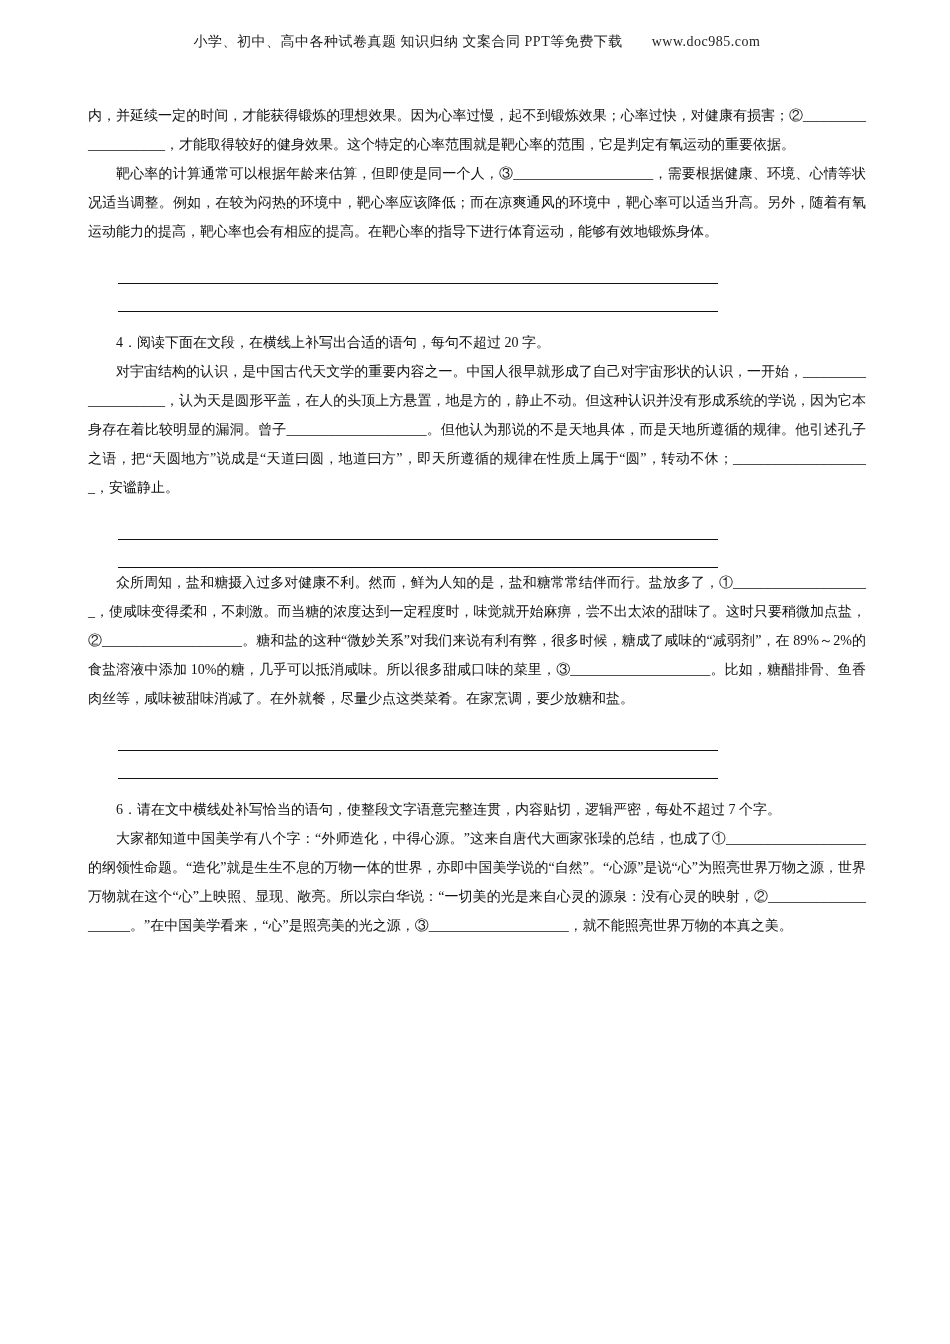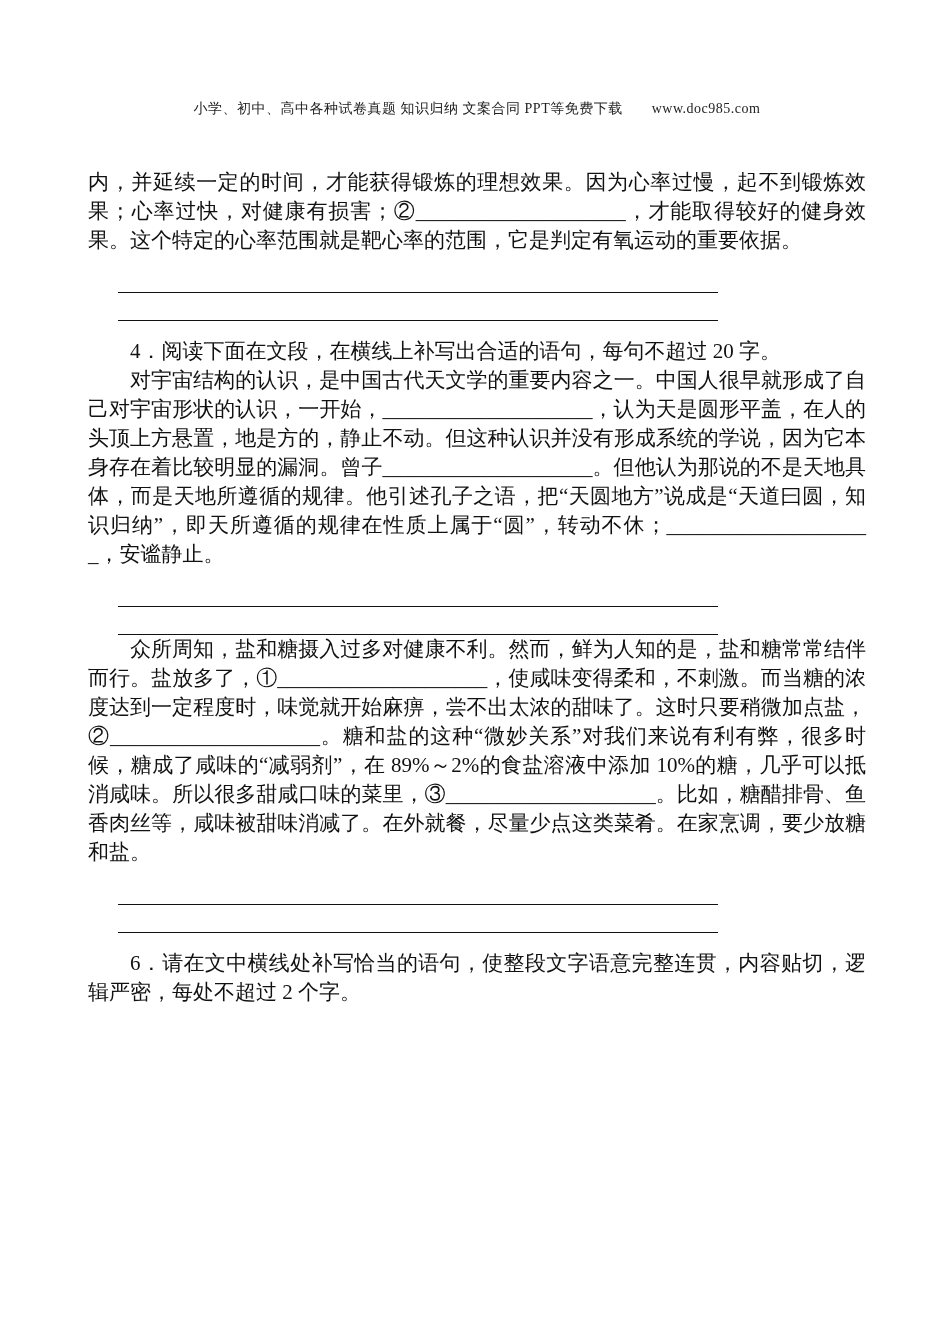--- a/index.html
+++ b/index.html
@@ -6,34 +6,34 @@
     margin: 0;
     padding: 0;
     background: #ffffff;
   }
   .page {
     position: relative;
     width: 950px;
     min-height: 1344px;
     box-sizing: border-box;
     background: #ffffff;
-    padding: 100px 84px 40px 88px;
+    padding: 33px 84px 40px 88px;
     font-family: "Liberation Serif", "DejaVu Serif", serif;
     color: #111111;
   }
   .header {
     text-align: center;
     font-size: 14px;
     color: #222222;
     letter-spacing: 0.5px;
     margin-bottom: 50px;
     white-space: nowrap;
   }
   .content {
-    font-size: 21px;
+    font-size: 14px;
     line-height: 29px;
     text-align: justify;
   }
   .para {
     margin: 0;
     word-break: break-all;
   }
   .para.indent {
     text-indent: 2em;
   }
@@ -53,24 +53,26 @@
 </style>
 </head>
 <body>
 
 <div class="page">
   <div class="header">
     <span>小学、初中、高中各种试卷真题 知识归纳 文案合同 PPT等免费下载　　www.doc985.com</span>
   </div>
   <div class="content" id="doc-content">
       <p class="para">内，并延续一定的时间，才能获得锻炼的理想效果。因为心率过慢，起不到锻炼效果；心率过快，对健康有损害；②____________________，才能取得较好的健身效果。这个特定的心率范围就是靶心率的范围，它是判定有氧运动的重要依据。</p>
+      <p class="para indent">靶心率的计算通常可以根据年龄来估算，但即使是同一个人，③____________________，需要根据健康、环境、心情等状况适当调整。例如，在较为闷热的环境中，靶心率应该降低；而在凉爽通风的环境中，靶心率可以适当升高。另外，随着有氧运动能力的提高，靶心率也会有相应的提高。在靶心率的指导下进行体育运动，能够有效地锻炼身体。</p>
       <div class="answer-line gap"></div>
       <div class="answer-line"></div>
       <p class="para indent gap">4．阅读下面在文段，在横线上补写出合适的语句，每句不超过 20 字。</p>
-      <p class="para indent">对宇宙结构的认识，是中国古代天文学的重要内容之一。中国人很早就形成了自己对宇宙形状的认识，一开始，____________________，认为天是圆形平盖，在人的头顶上方悬置，地是方的，静止不动。但这种认识并没有形成系统的学说，因为它本身存在着比较明显的漏洞。曾子____________________。但他认为那说的不是天地具体，而是天地所遵循的规律。他引述孔子之语，把“天圆地方”说成是“天道曰圆，知识归纳”，即天所遵循的规律在性质上属于“圆”，转动不休；____________________，安谧静止。</p>
+      <p class="para indent">对宇宙结构的认识，是中国古代天文学的重要内容之一。中国人很早就形成了自己对宇宙形状的认识，一开始，____________________，认为天是圆形平盖，在人的头顶上方悬置，地是方的，静止不动。但这种认识并没有形成系统的学说，因为它本身存在着比较明显的漏洞。曾子____________________。但他认为那说的不是天地具体，而是天地所遵循的规律。他引述孔子之语，把“天圆地方”说成是“天道曰圆，地道曰方”，即天所遵循的规律在性质上属于“圆”，转动不休；____________________，安谧静止。</p>
       <div class="answer-line gap"></div>
       <div class="answer-line"></div>
       <p class="para indent">众所周知，盐和糖摄入过多对健康不利。然而，鲜为人知的是，盐和糖常常结伴而行。盐放多了，①____________________，使咸味变得柔和，不刺激。而当糖的浓度达到一定程度时，味觉就开始麻痹，尝不出太浓的甜味了。这时只要稍微加点盐，②____________________。糖和盐的这种“微妙关系”对我们来说有利有弊，很多时候，糖成了咸味的“减弱剂”，在 89%～2%的食盐溶液中添加 10%的糖，几乎可以抵消咸味。所以很多甜咸口味的菜里，③____________________。比如，糖醋排骨、鱼香肉丝等，咸味被甜味消减了。在外就餐，尽量少点这类菜肴。在家烹调，要少放糖和盐。</p>
       <div class="answer-line gap"></div>
       <div class="answer-line"></div>
-      <p class="para indent gap">6．请在文中横线处补写恰当的语句，使整段文字语意完整连贯，内容贴切，逻辑严密，每处不超过 2 个字。</p>
+      <p class="para indent gap">6．请在文中横线处补写恰当的语句，使整段文字语意完整连贯，内容贴切，逻辑严密，每处不超过 7 个字。</p>
+      <p class="para indent">大家都知道中国美学有八个字：“外师造化，中得心源。”这来自唐代大画家张璪的总结，也成了①____________________的纲领性命题。“造化”就是生生不息的万物一体的世界，亦即中国美学说的“自然”。“心源”是说“心”为照亮世界万物之源，世界万物就在这个“心”上映照、显现、敞亮。所以宗白华说：“一切美的光是来自心灵的源泉：没有心灵的映射，②____________________。”在中国美学看来，“心”是照亮美的光之源，③____________________，就不能照亮世界万物的本真之美。</p>
     </div>
 </div>
 
 </body></html>

